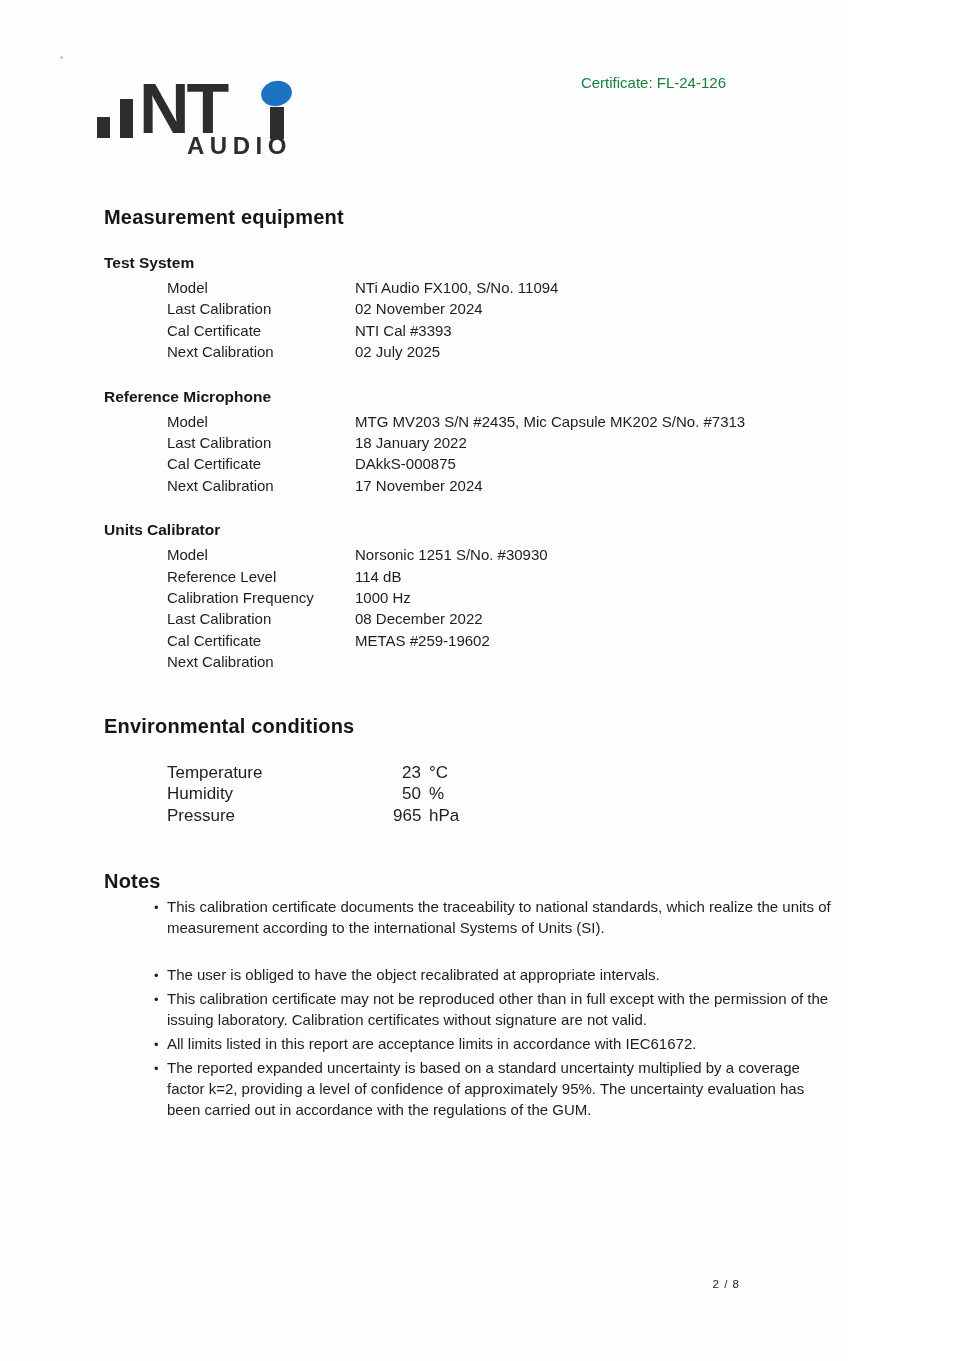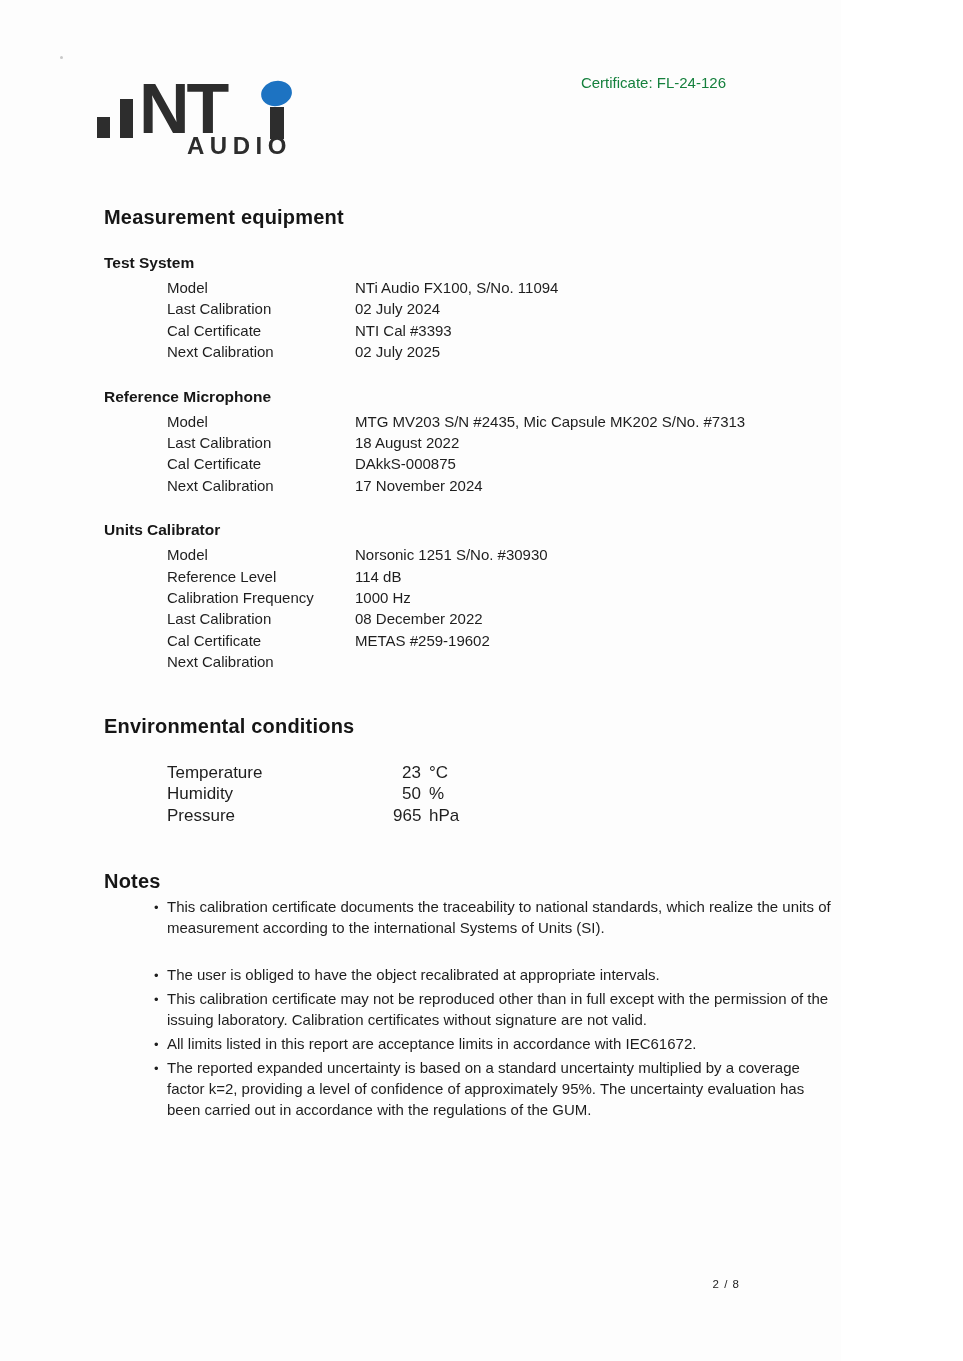--- a/index.html
+++ b/index.html
@@ -118,21 +118,21 @@
 
     <div class="group">
       <h2 class="group-title">Test System</h2>
       <div class="kv-rows">
         <div class="kv-row">
           <span class="kv-label">Model</span>
           <span class="kv-value">NTi Audio FX100, S/No. 11094</span>
         </div>
         <div class="kv-row">
           <span class="kv-label">Last Calibration</span>
-          <span class="kv-value">02 July 2024</span>
+          <span class="kv-value">02 November 2024</span>
         </div>
         <div class="kv-row">
           <span class="kv-label">Cal Certificate</span>
           <span class="kv-value">NTI Cal #3393</span>
         </div>
         <div class="kv-row">
           <span class="kv-label">Next Calibration</span>
           <span class="kv-value">02 July 2025</span>
         </div>
       </div>
@@ -140,21 +140,21 @@
 
     <div class="group">
       <h2 class="group-title">Reference Microphone</h2>
       <div class="kv-rows">
         <div class="kv-row">
           <span class="kv-label">Model</span>
           <span class="kv-value">MTG MV203 S/N #2435, Mic Capsule MK202 S/No. #7313</span>
         </div>
         <div class="kv-row">
           <span class="kv-label">Last Calibration</span>
-          <span class="kv-value">18 August 2022</span>
+          <span class="kv-value">18 January 2022</span>
         </div>
         <div class="kv-row">
           <span class="kv-label">Cal Certificate</span>
           <span class="kv-value">DAkkS-000875</span>
         </div>
         <div class="kv-row">
           <span class="kv-label">Next Calibration</span>
           <span class="kv-value">17 November 2024</span>
         </div>
       </div>

